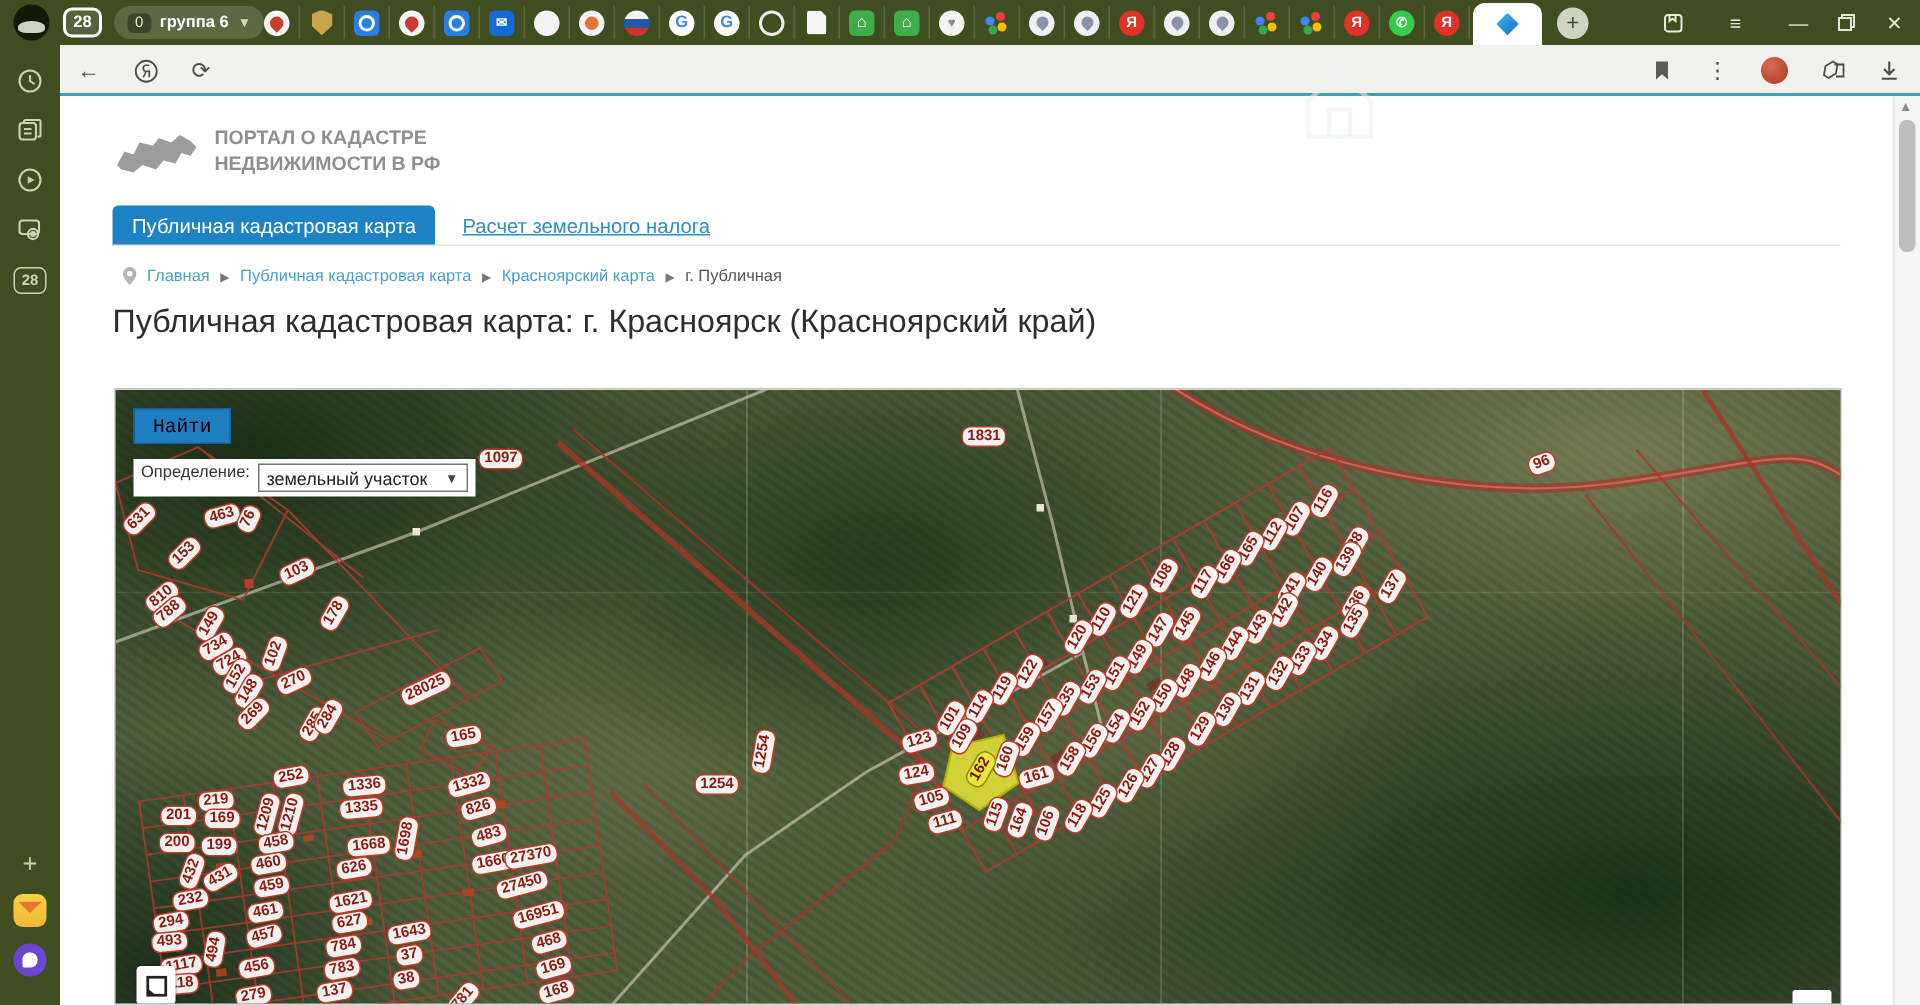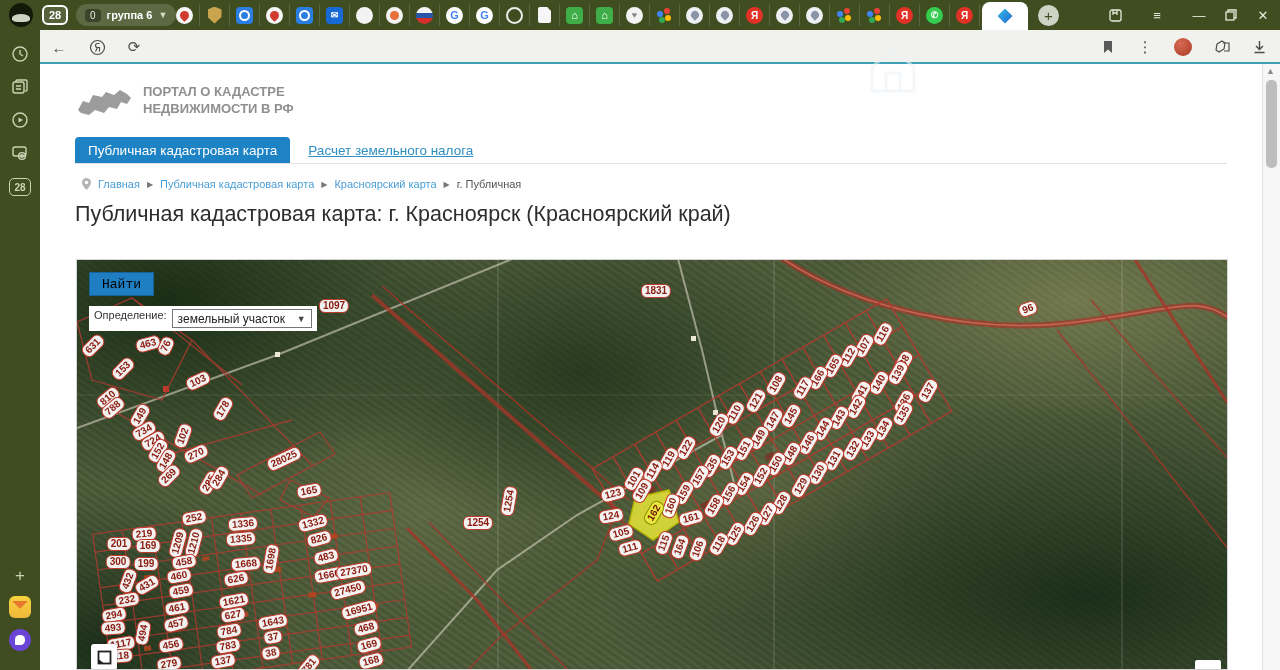--- a/index.html
+++ b/index.html
@@ -492,21 +492,21 @@
         <div class="plabel" style="left: 232px; top: 231px; --r: -10deg;">165</div>
         <div class="plabel" style="left: 257px; top: 46px; --r: 0deg;">1097</div>
         <div class="plabel" style="left: 579px; top: 31px; --r: 0deg;">1831</div>
         <div class="plabel" style="left: 951px; top: 49px; --r: -20deg;">96</div>
         <div class="plabel" style="left: 401px; top: 263px; --r: 0deg;">1254</div>
         <div class="plabel" style="left: 432px; top: 241px; --r: -80deg;">1254</div>
         <div class="plabel" style="left: 117px; top: 258px; --r: -10deg;">252</div>
         <div class="plabel" style="left: 67px; top: 274px; --r: -5deg;">219</div>
         <div class="plabel" style="left: 42px; top: 284px; --r: 0deg;">201</div>
         <div class="plabel" style="left: 71px; top: 286px; --r: 0deg;">169</div>
-        <div class="plabel" style="left: 41px; top: 302px; --r: 0deg;">300</div>
+        <div class="plabel" style="left: 41px; top: 302px; --r: 0deg;">200</div>
         <div class="plabel" style="left: 69px; top: 304px; --r: 0deg;">199</div>
         <div class="plabel" style="left: 101px; top: 283px; --r: -75deg;">1209</div>
         <div class="plabel" style="left: 117px; top: 283px; --r: -75deg;">1210</div>
         <div class="plabel" style="left: 107px; top: 302px; --r: -10deg;">458</div>
         <div class="plabel" style="left: 102px; top: 316px; --r: -10deg;">460</div>
         <div class="plabel" style="left: 104px; top: 331px; --r: -10deg;">459</div>
         <div class="plabel" style="left: 51px; top: 321px; --r: -70deg;">432</div>
         <div class="plabel" style="left: 70px; top: 325px; --r: -30deg;">431</div>
         <div class="plabel" style="left: 50px; top: 340px; --r: -10deg;">232</div>
         <div class="plabel" style="left: 37px; top: 355px; --r: -10deg;">294</div>

